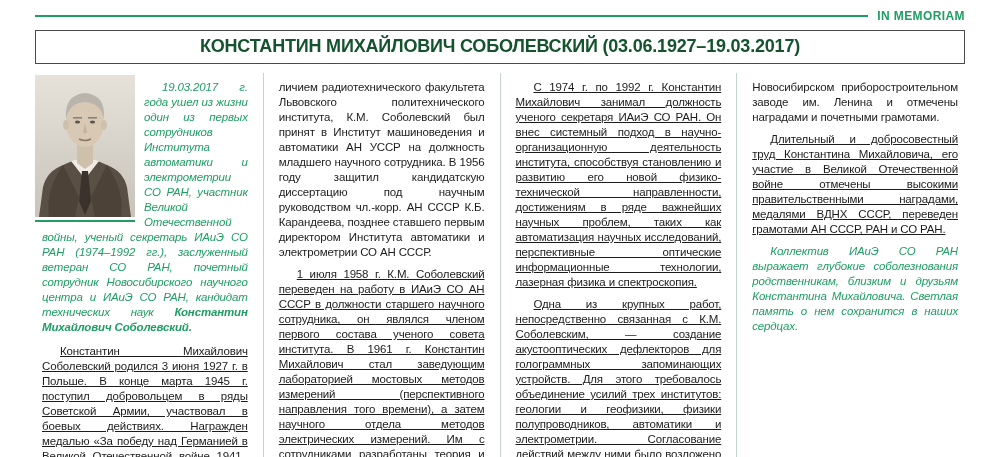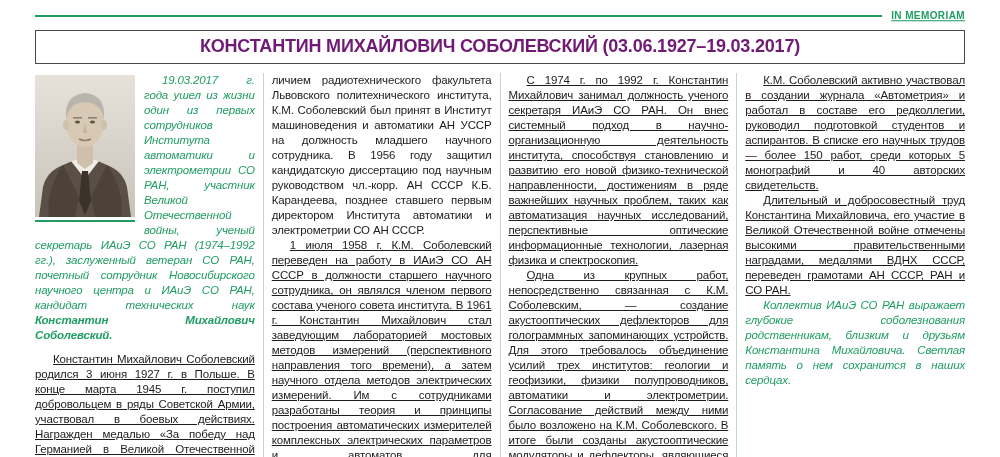--- a/index.html
+++ b/index.html
@@ -13,43 +13,43 @@
     box-sizing: border-box;
     width: 1000px; height: 457px;
     padding: 6px 35px 0 35px;
     overflow: hidden;
     background: #ffffff;
   }
   
   .topbar { display: flex; align-items: center; gap: 9px; height: 15px; margin-top: 2px; }
   .topbar-rule { flex: 1; height: 0; border-top: 2px solid #1f9d63; }
   .topbar-label {
-    color: #1f9d63; font-size: 10px; font-weight: bold;
-    letter-spacing: 0.4px; white-space: nowrap; transform: scaleY(1.05); text-decoration: underline;
+    color: #1f9d63; font-size: 12px; font-weight: bold;
+    letter-spacing: 0.4px; white-space: nowrap; transform: scaleY(1.05);
   }
   
   .titlebox {
     border: 1px solid #4a4a4a; background: #ffffff;
     margin-top: 7px; padding: 5px 8px 6px 8px; text-align: center;
   }
   .titlebox h1 {
-    margin: 0; color: #701a75; font-size: 18px; font-weight: bold;
+    margin: 0; color: #14532d; font-size: 18px; font-weight: bold;
     letter-spacing: -0.2px; white-space: nowrap;
   }
   
   .cols { display: flex; margin-top: 9px; align-items: stretch; }
   .col {
     flex: 1 1 0; box-sizing: border-box; padding: 0 8px;
     text-align: justify; font-size: 11.5px; line-height: 15px;
     letter-spacing: -0.15px; color: #1c1c1c;
   }
   .col + .col { border-left: 1px solid #c2d6c9; }
   .col:first-child { padding-left: 0; }
   .col:last-child { padding-right: 0; }
-  p { margin: 0; }
+  p { margin: 7px; }
   .indent { text-indent: 18px; text-decoration: underline; }
   .lead {
     color: #1f9d63; font-style: italic; font-weight: 500; text-indent: 18px;
   }
   .lead b { font-weight: bold; }
   .closing { color: #1f9d63; font-style: italic; font-weight: 500; text-indent: 18px; }
   .first-black { margin-top: 9px; }
   
   .photo-wrap {
     float: left; width: 100px; margin: 2px 9px 3px 0;
@@ -117,20 +117,20 @@
       <p>личием радиотехнического факультета Львовского политехнического института, К.М. Соболевский был принят в Институт машиноведения и автоматики АН УССР на должность младшего научного сотрудника. В 1956 году защитил кандидатскую диссертацию под научным руководством чл.-корр. АН СССР К.Б. Карандеева, позднее ставшего первым директором Института автоматики и электрометрии СО АН СССР.</p>
       <p class="indent">1 июля 1958 г. К.М. Соболевский переведен на работу в ИАиЭ СО АН СССР в должности старшего научного сотрудника, он являлся членом первого состава ученого совета института. В 1961 г. Константин Михайлович стал заведующим лабораторией мостовых методов измерений (перспективного направления того времени), а затем научного отдела методов электрических измерений. Им с сотрудниками разработаны теория и принципы построения автоматических измерителей комплексных электрических параметров и автоматов для высокопроизводительного контроля параметров радиодеталей для внедрения на радиоэлектронных предприятиях СССР.</p>
     </div>
 
     <div class="col">
       <p class="indent">С 1974 г. по 1992 г. Константин Михайлович занимал должность ученого секретаря ИАиЭ СО РАН. Он внес системный подход в научно-организационную деятельность института, способствуя становлению и развитию его новой физико-технической направленности, достижениям в ряде важнейших научных проблем, таких как автоматизация научных исследований, перспективные оптические информационные технологии, лазерная физика и спектроскопия.</p>
       <p class="indent">Одна из крупных работ, непосредственно связанная с К.М. Соболевским, — создание акустооптических дефлекторов для голограммных запоминающих устройств. Для этого требовалось объединение усилий трех институтов: геологии и геофизики, физики полупроводников, автоматики и электрометрии. Согласование действий между ними было возложено на К.М. Соболевского. В итоге были созданы акустооптические модуляторы и дефлекторы, являющиеся одними из важных и перспективных компонентов оптико-электронных систем и комплексов хранения и обработки информации. Результаты акустооптических разработок успешно применялись на</p>
     </div>
 
     <div class="col">
-      <p class="indent">К.М. Соболевский активно участвовал в создании журнала «Автометрия» и работал в составе его редколлегии, руководил подготовкой студентов и аспирантов. В списке его научных трудов — более 150 работ, среди которых 5 монографий и 40 авторских свидетельств.</p>
+      <p>Новосибирском приборостроительном заводе им. Ленина и отмечены наградами и почетными грамотами.</p>
       <p class="indent">Длительный и добросовестный труд Константина Михайловича, его участие в Великой Отечественной войне отмечены высокими правительственными наградами, медалями ВДНХ СССР, переведен грамотами АН СССР, РАН и СО РАН.</p>
       <p class="closing">Коллектив ИАиЭ СО РАН выражает глубокие соболезнования родственникам, близким и друзьям Константина Михайловича. Светлая память о нем сохранится в наших сердцах.</p>
 
     </div>
 
   </div>
 </div>
 
 </body></html>

